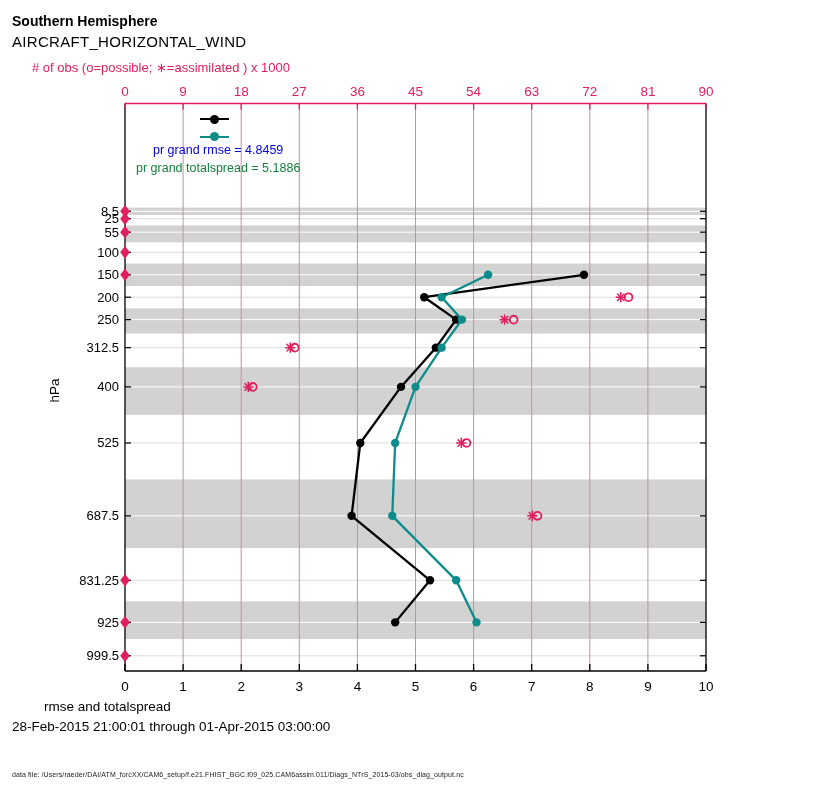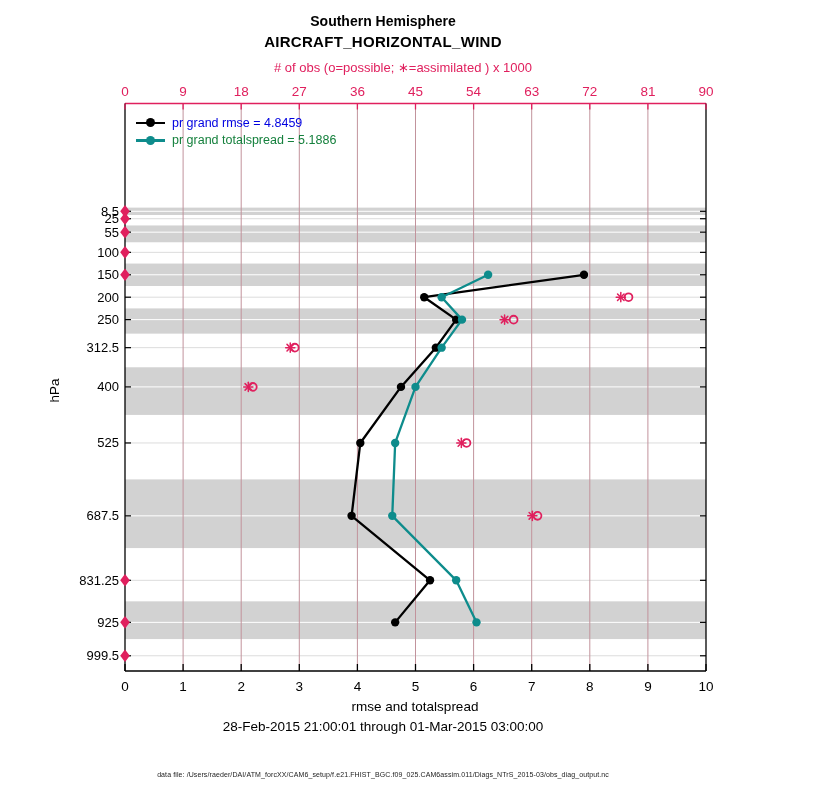--- a/index.html
+++ b/index.html
@@ -1,25 +1,25 @@
 <!DOCTYPE html>
 <html><head>
 <meta charset="utf-8">
 <style>
   html,body{margin:0;padding:0;background:#ffffff;}
   .fig{position:relative;width:830px;height:800px;background:#ffffff;
        font-family:"Liberation Sans",sans-serif;overflow:hidden;}
   .fig svg{position:absolute;left:0;top:0;}
   svg text{font-family:"Liberation Sans",sans-serif;}
-  .abs{position:absolute;left:0;width:766px;text-align:center;color:#000;}
+  .abs{position:absolute;left:12px;width:766px;color:#000;}
   .title1{top:13px;font-size:14px;font-weight:bold;}
-  .title2{top:33px;font-size:15px;font-weight:bold;letter-spacing:0.3px;}
+  .title2{top:33px;font-size:15px;font-weight:normal;letter-spacing:0.3px;}
   .top-axis-label{top:60px;font-size:13px;padding-left:20px;}
   .legend{position:absolute;left:136px;top:114px;}
-  .legend-row{display:flex;align-items:center;height:17.5px;}
+  .legend-row{display:flex;align-items:center;height:17.5px;flex-direction:column;}
   .swatch{position:relative;width:29px;height:10px;margin-right:7px;flex:0 0 29px;}
   .sw-line{position:absolute;left:0;right:0;top:4px;height:2.4px;}
   .sw-dot{position:absolute;left:10px;top:0.5px;width:9px;height:9px;border-radius:50%;}
   .legend-label{font-size:12.5px;white-space:nowrap;}
   .ylab{position:absolute;left:33px;top:382px;width:44px;height:17px;text-align:center;
         font-size:13.5px;transform:rotate(-90deg);color:#000;}
   .xlab{top:699px;font-size:13.5px;padding-left:32px;}
   .subtitle{top:719px;font-size:13.5px;}
   .footer{top:771px;font-size:7px;color:#222;letter-spacing:0.1px;}
 </style>
@@ -225,15 +225,15 @@
       <span class="swatch">
         <span class="sw-line" style="background: rgb(14, 140, 140);"></span>
         <span class="sw-dot" style="background: rgb(14, 140, 140);"></span>
       </span>
       <span class="legend-label" style="color: #15803d;">pr grand totalspread = 5.1886</span>
     </div>
   </div>
 
   <div class="ylab">hPa</div>
   <div class="abs xlab">rmse and totalspread</div>
-  <div class="abs subtitle">28-Feb-2015 21:00:01 through 01-Mar-2015 03:00:00</div>
+  <div class="abs subtitle">28-Feb-2015 21:00:01 through 01-Apr-2015 03:00:00</div>
   <div class="abs footer">data file: /Users/raeder/DAI/ATM_forcXX/CAM6_setup/f.e21.FHIST_BGC.f09_025.CAM6assim.011/Diags_NTrS_2015-03/obs_diag_output.nc</div>
 </div>
 
 </body></html>

